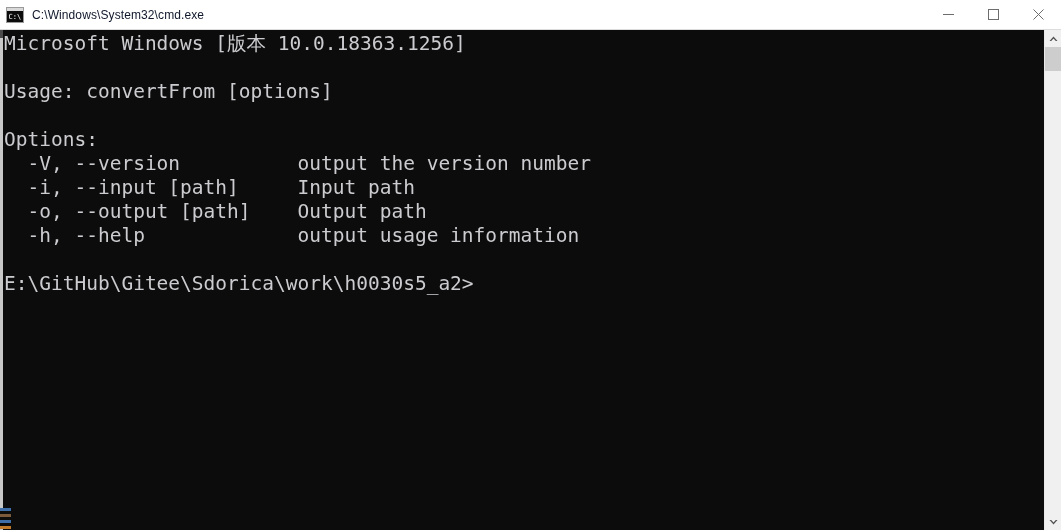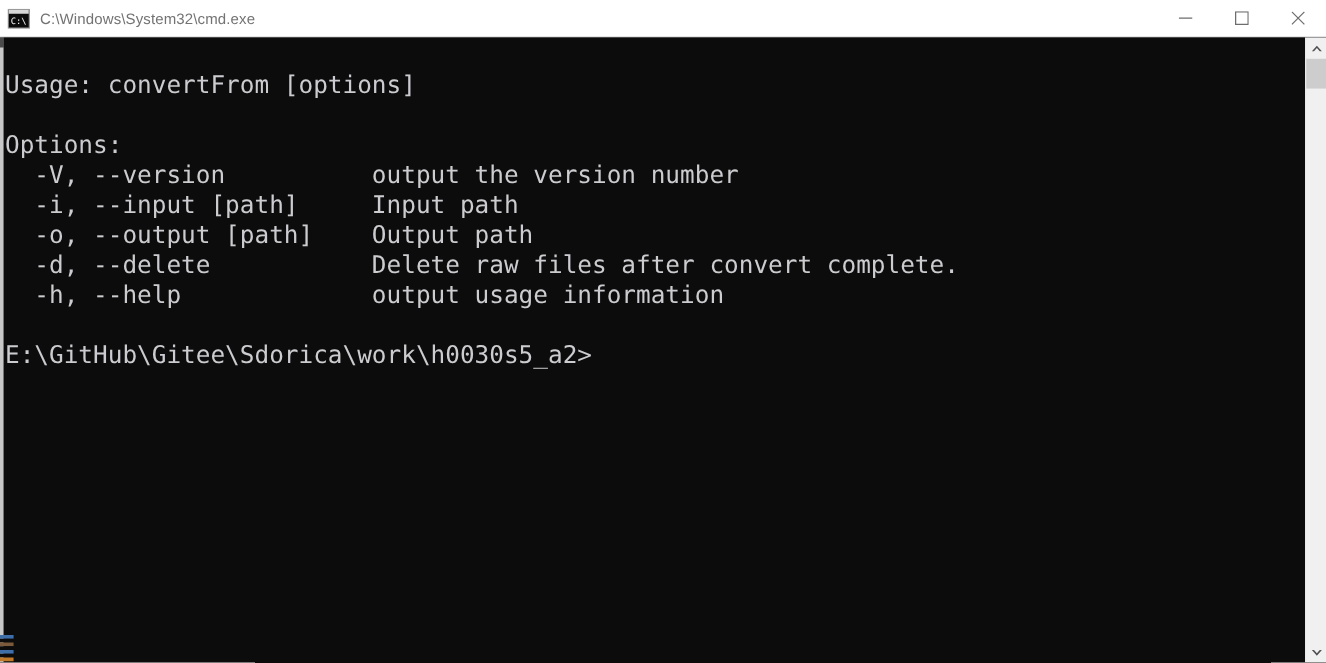--- a/index.html
+++ b/index.html
@@ -32,21 +32,21 @@
     width: 18px;
     height: 16px;
     margin-left: 6px;
     margin-right: 8px;
     flex: 0 0 auto;
     position: relative;
   }
   .tb-title {
     font-family: "Liberation Sans", sans-serif;
     font-size: 12px;
-    color: #737373;
+    color: #0f172a;
     letter-spacing: 0.1px;
     white-space: nowrap;
   }
   .tb-spacer { flex: 1 1 auto; }
   .winbtns {
     display: flex;
     height: 30px;
     align-items: stretch;
   }
   .winbtn {
@@ -195,28 +195,28 @@
       </div>
     </div>
   </div>
 
   <div class="console">
     <div class="leftedge">
       <div class="leftedge-dark"></div>
     </div>
 
     <div class="screen" id="screen">
+        <div class="line">Microsoft Windows [版本 10.0.18363.1256]</div>
         <div class="line blank"> </div>
         <div class="line">Usage: convertFrom [options]</div>
         <div class="line blank"> </div>
         <div class="line">Options:</div>
         <div class="line">  -V, --version          output the version number</div>
         <div class="line">  -i, --input [path]     Input path</div>
         <div class="line">  -o, --output [path]    Output path</div>
-        <div class="line">  -d, --delete           Delete raw files after convert complete.</div>
         <div class="line">  -h, --help             output usage information</div>
         <div class="line blank"> </div>
         <div class="line">E:\GitHub\Gitee\Sdorica\work\h0030s5_a2&gt;</div>
       </div>
 
     <div class="scrollbar">
       <div class="sb-arrow up">
         <svg width="9" height="6" viewBox="0 0 9 6">
             <path d="M4.5 0.5 L8.5 5 L6.8 5 L4.5 2.4 L2.2 5 L0.5 5 Z" fill="#505050"></path>
           </svg>

